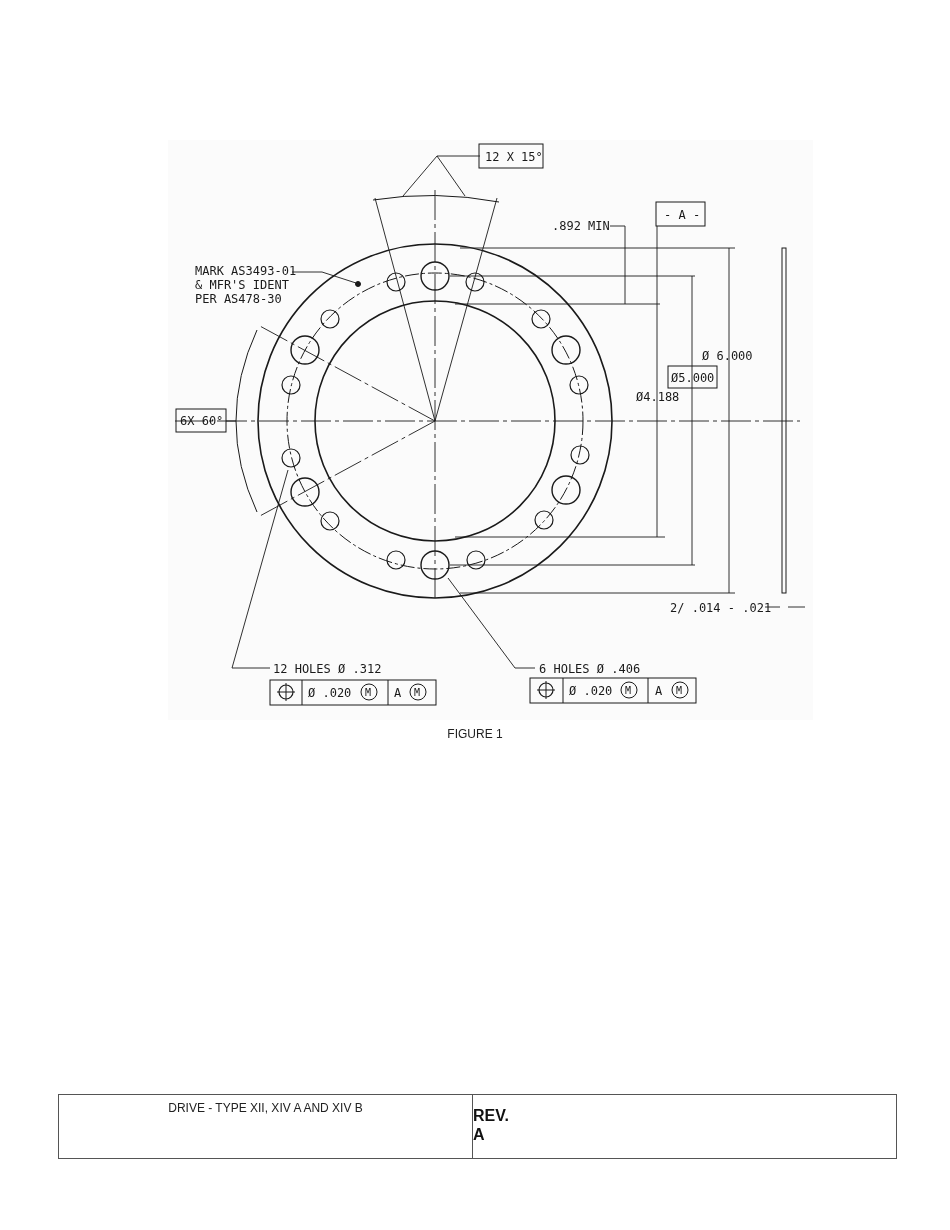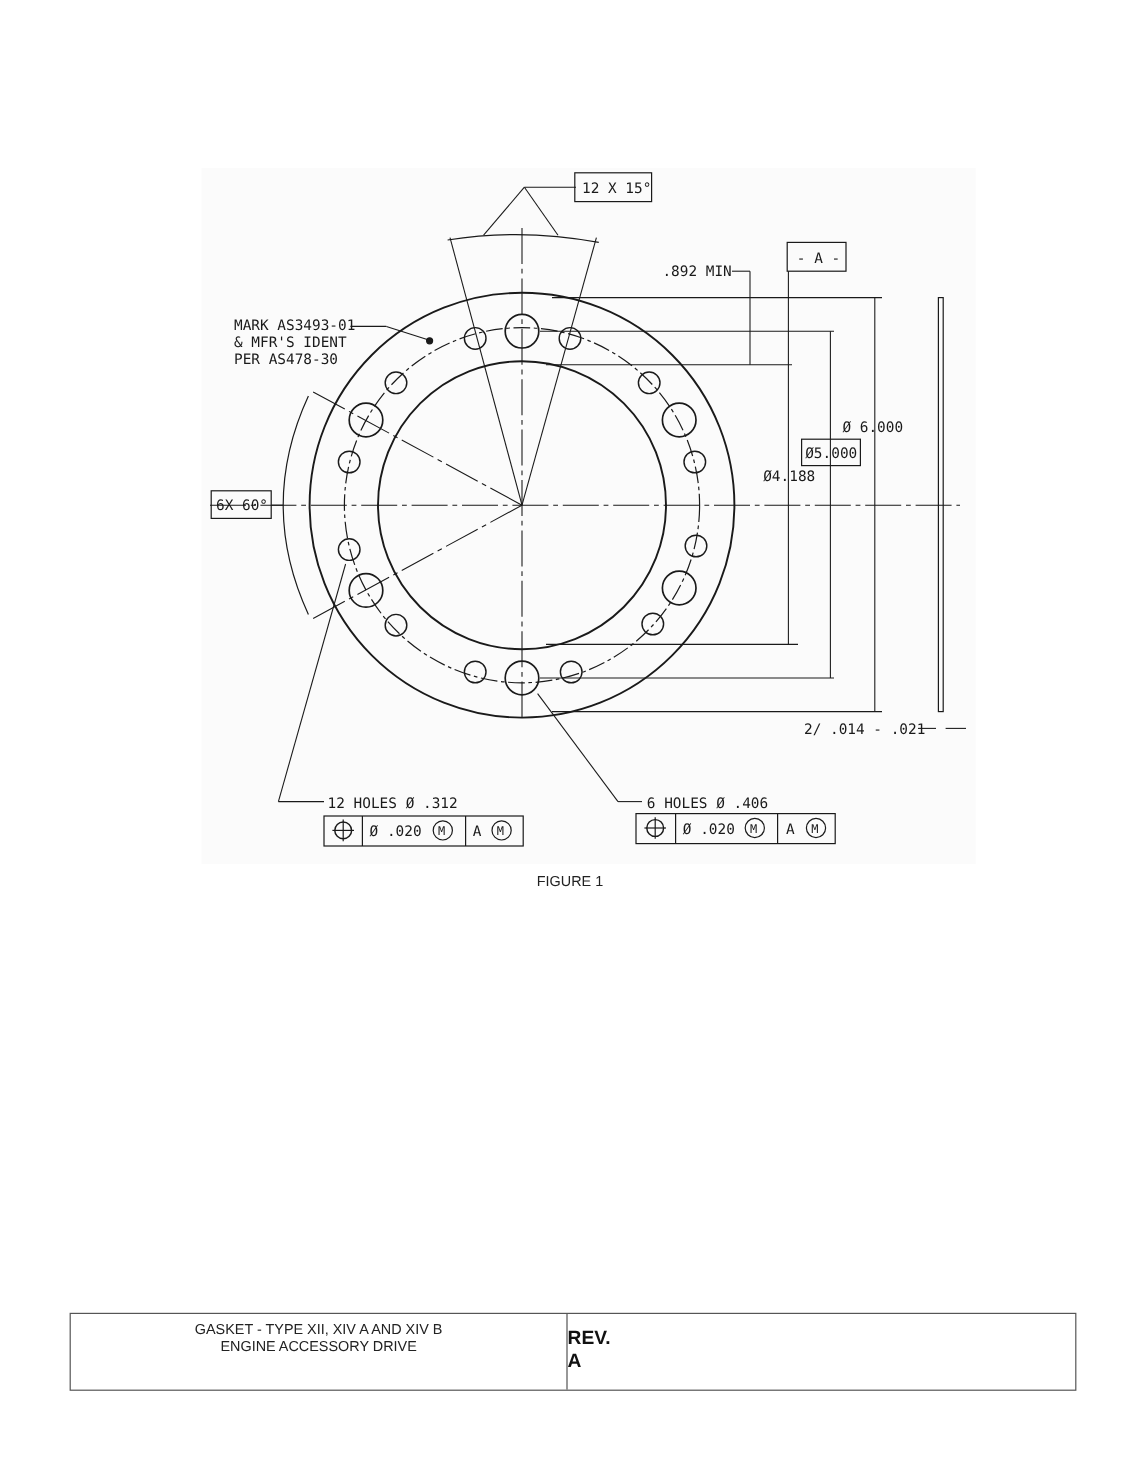--- a/index.html
+++ b/index.html
@@ -144,21 +144,20 @@
     <text x="655" y="695">A</text>
     <text x="676" y="694" font-size="10">M</text>
   </g>
 </svg>
 
 <div class="figure-caption">FIGURE 1</div>
 
 <div class="titleblock">
   <div class="tb-title">
     <div class="desc">
-      <div>GASKET - TYPE XII, XIV A AND XIV B</div>
-      <div>ENGINE ACCESSORY DRIVE</div>
+      <div>DRIVE - TYPE XII, XIV A AND XIV B</div>
     </div>
   </div>
   <div class="tb-rev">
     <div>REV.</div>
     <div>A</div>
   </div>
 </div>
 
 </body></html>

